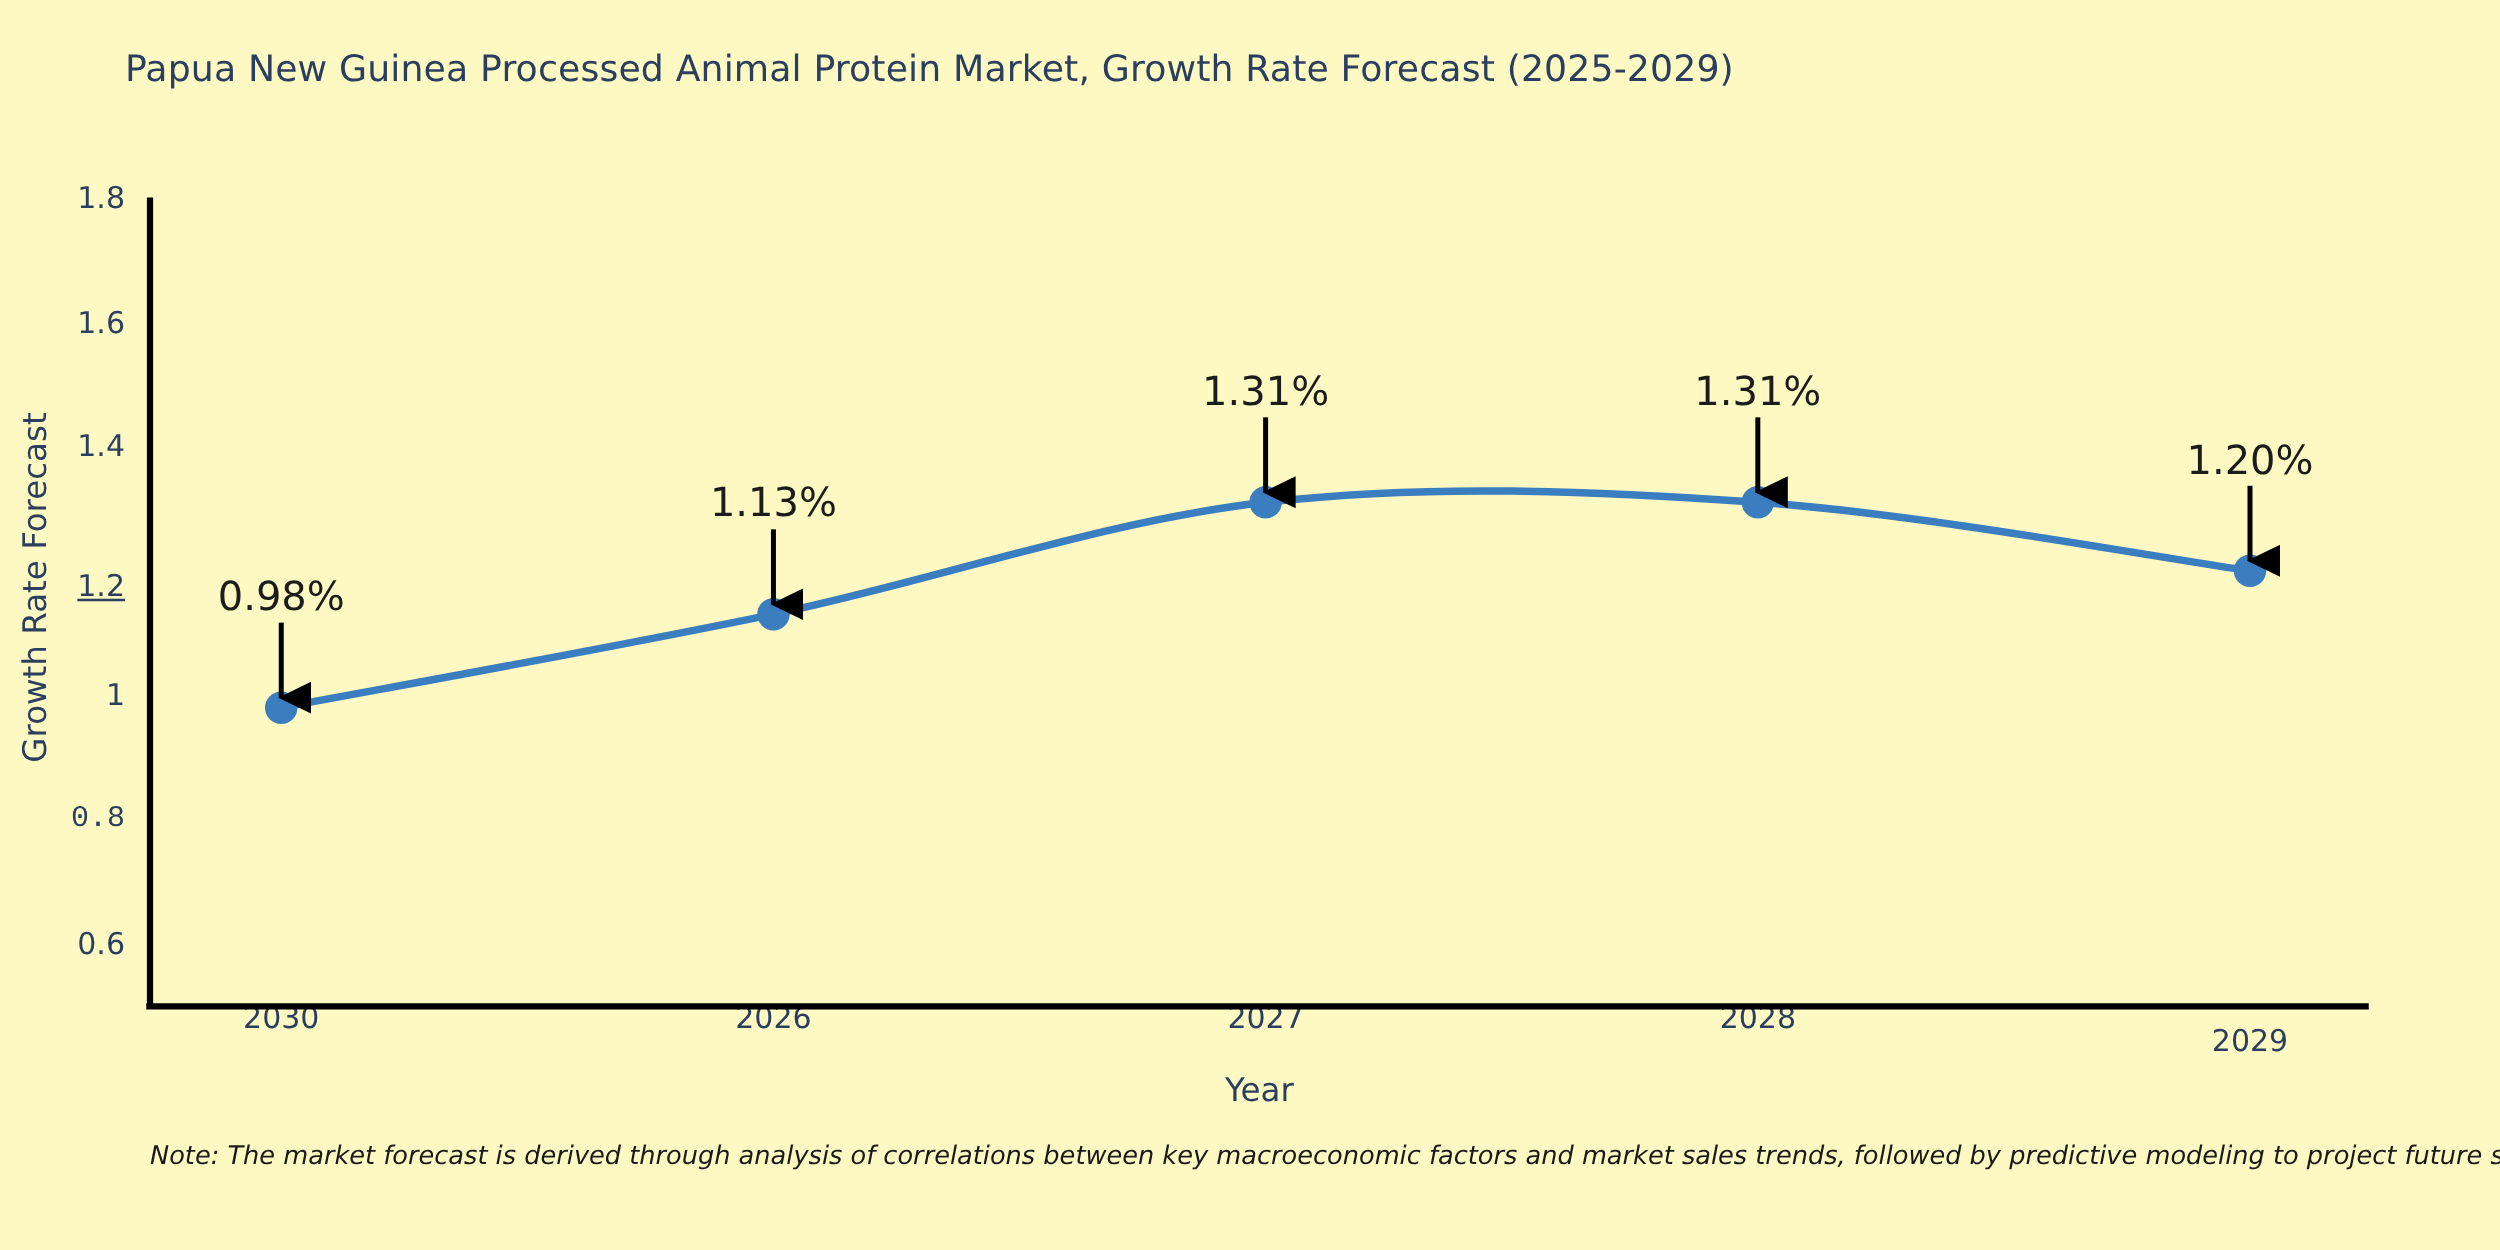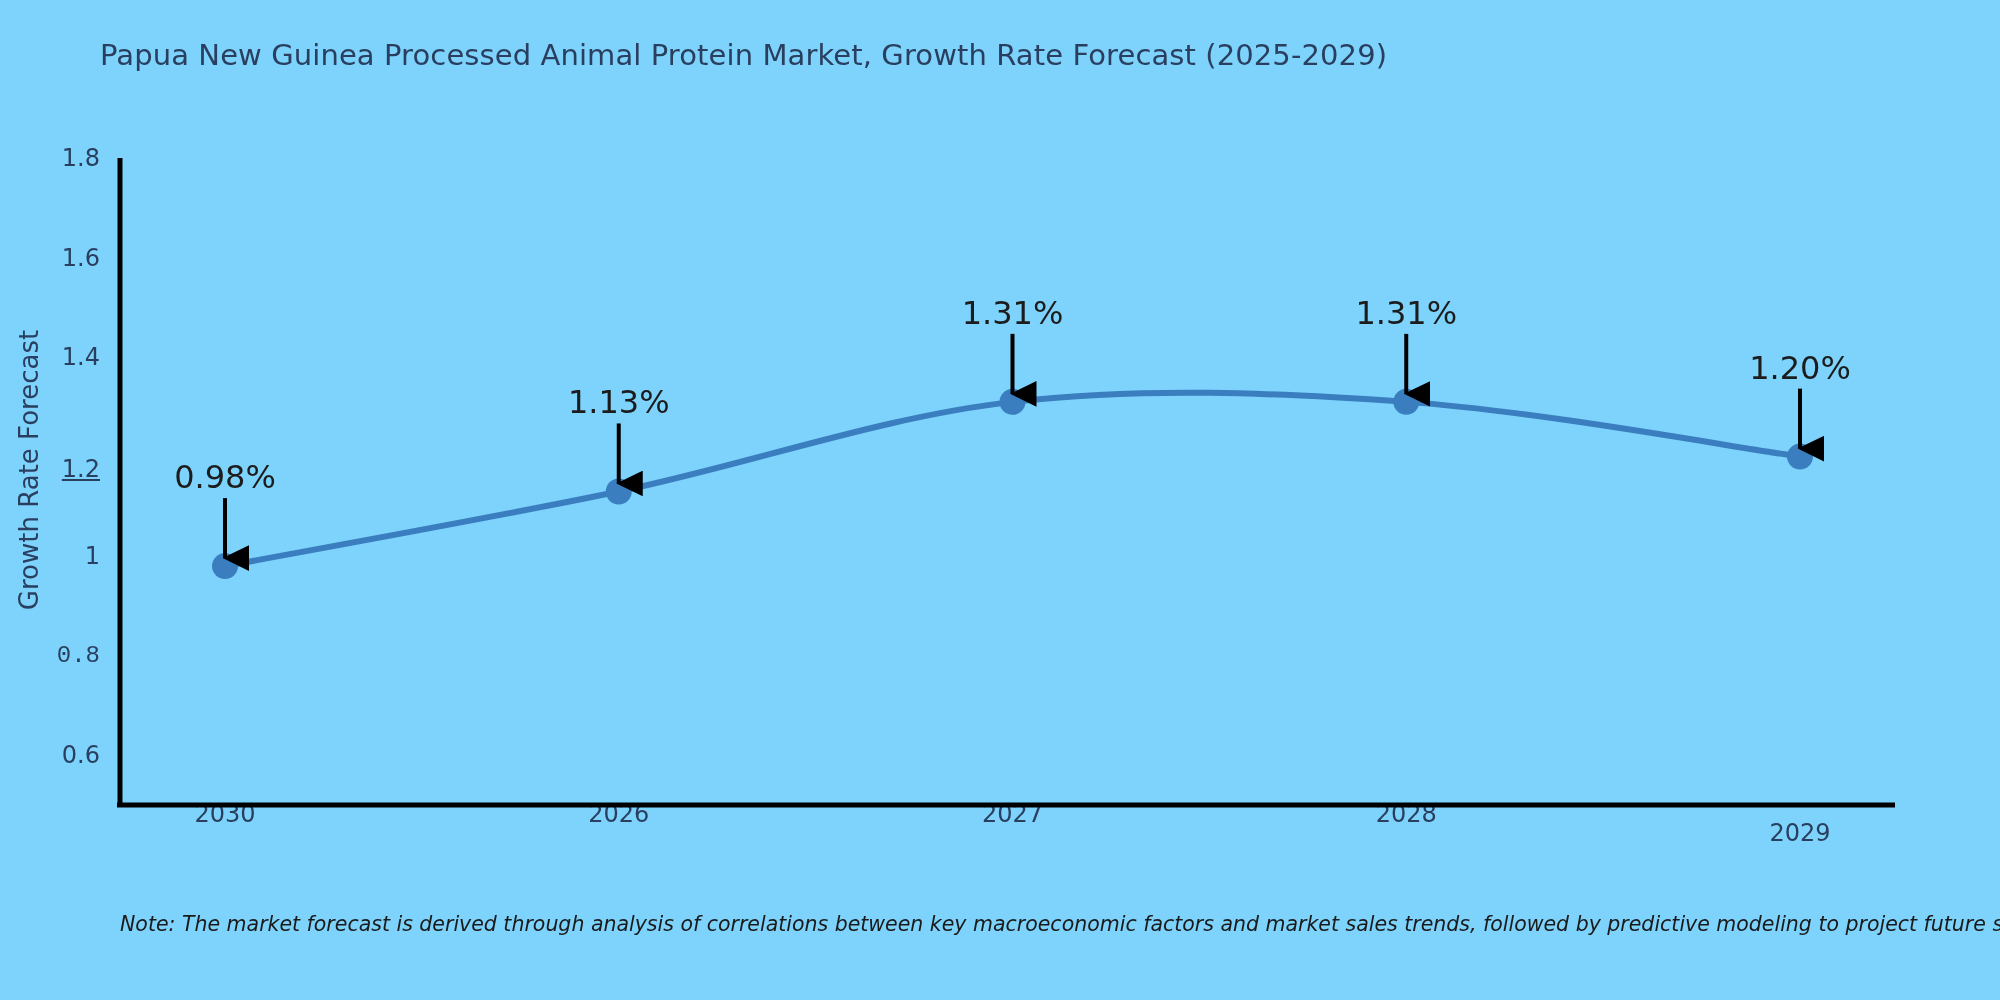--- a/index.html
+++ b/index.html
@@ -12,21 +12,21 @@
     height: 1000px;
     overflow: hidden;
     font-family: "DejaVu Sans", sans-serif;
     position: relative;
   }
   #chart-root {
     position: absolute;
     left: 0; top: 0;
     width: 2000px;
     height: 1000px;
-    background: #7dd3fc;
+    background: #fef9c3;
   }
   .chart-title {
     position: absolute;
     left: 100px;
     top: 38px;
     font-size: 29px;
     color: #2a3f5f;
     font-family: "DejaVu Sans", sans-serif;
     letter-spacing: 0.1px;
     white-space: nowrap;
@@ -149,15 +149,16 @@
   </svg>
 
   <div id="point-labels">
       <div class="point-label" style="left: 135px; top: 458.108px;">0.98%</div>
       <div class="point-label" style="left: 528.75px; top: 383.454px;">1.13%</div>
       <div class="point-label" style="left: 922.5px; top: 293.869px;">1.31%</div>
       <div class="point-label" style="left: 1316.25px; top: 293.869px;">1.31%</div>
       <div class="point-label" style="left: 1710px; top: 348.615px;">1.20%</div>
     </div>
 
+  <div class="x-axis-title">Year</div>
 
   <div class="footnote">Note: The market forecast is derived through analysis of correlations between key macroeconomic factors and market sales trends, followed by predictive modeling to project future sales</div>
 </div>
 
 </body></html>

